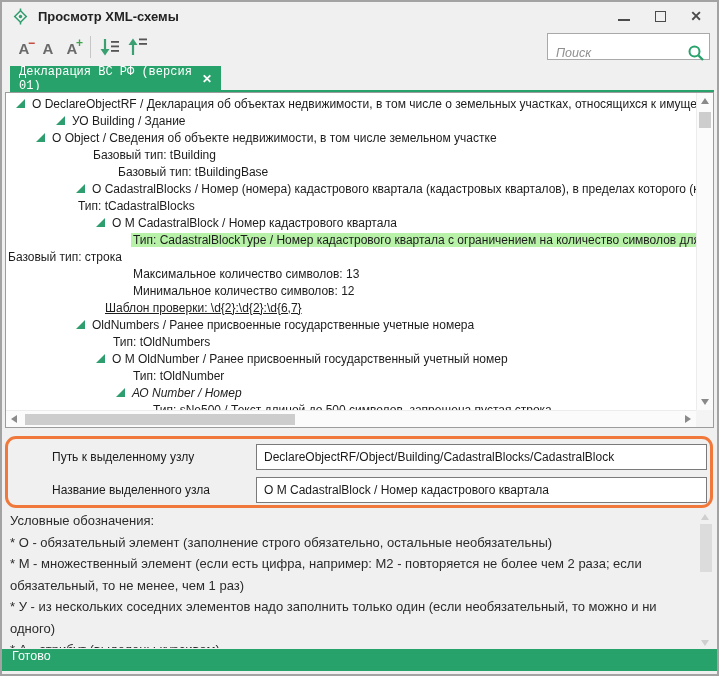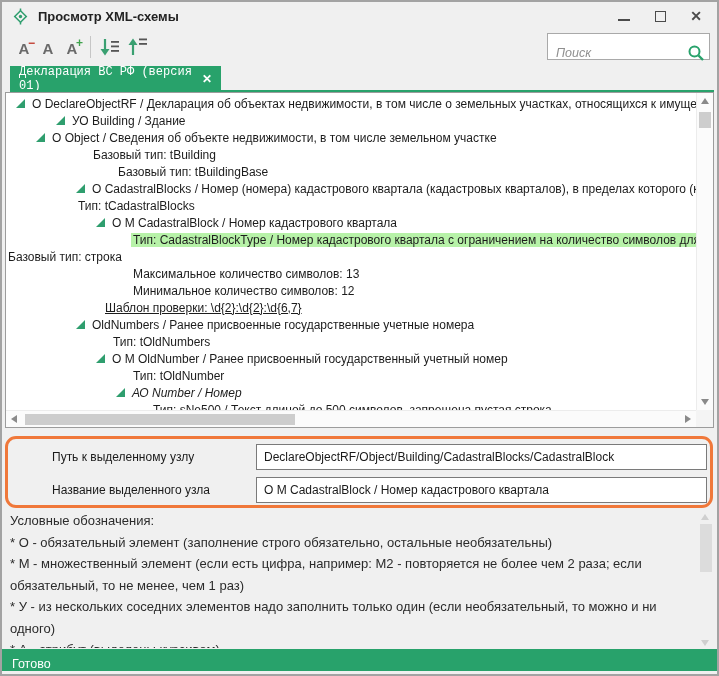--- a/index.html
+++ b/index.html
@@ -79,21 +79,21 @@
     border:3px solid #f0783a; border-radius:11px; pointer-events:none; }
   
   .legend { position:absolute; top:508px; left:8px; right:22px; bottom:26px; overflow:hidden; }
   .legend-line { font-size:13px; color:#2b2b2b; line-height:21.5px; }
   .legend-scroll { position:absolute; top:512px; right:5px; width:12px; bottom:28px; }
   .legend-thumb { position:absolute; left:0; right:0; top:10px; height:48px; background:#dcdcdc; }
   .l-arr-up { left:1px; top:0; border-left:4.5px solid transparent; border-right:4.5px solid transparent; border-bottom:6px solid #cfcfcf; }
   .l-arr-down { left:1px; bottom:0; border-left:4.5px solid transparent; border-right:4.5px solid transparent; border-top:6px solid #cfcfcf; }
   
   .statusbar { position:absolute; left:0; right:0; bottom:3px; height:22px; background:#28a26b;
-    color:#fff; display:flex; align-items:flex-end; padding-left:10px; font-size:12.5px; }
+    color:#fff; display:flex; align-items:flex-start; padding-left:10px; font-size:12.5px; }
 </style>
 </head>
 <body>
 
 <div class="window">
 
   <div class="titlebar">
     <span class="app-icon">
       <svg width="17" height="17" viewBox="0 0 17 17">
         <rect x="4.4" y="4.4" width="8.2" height="8.2" transform="rotate(45 8.5 8.5)" fill="none" stroke="#2f9e6e" stroke-width="1.5"></rect>

